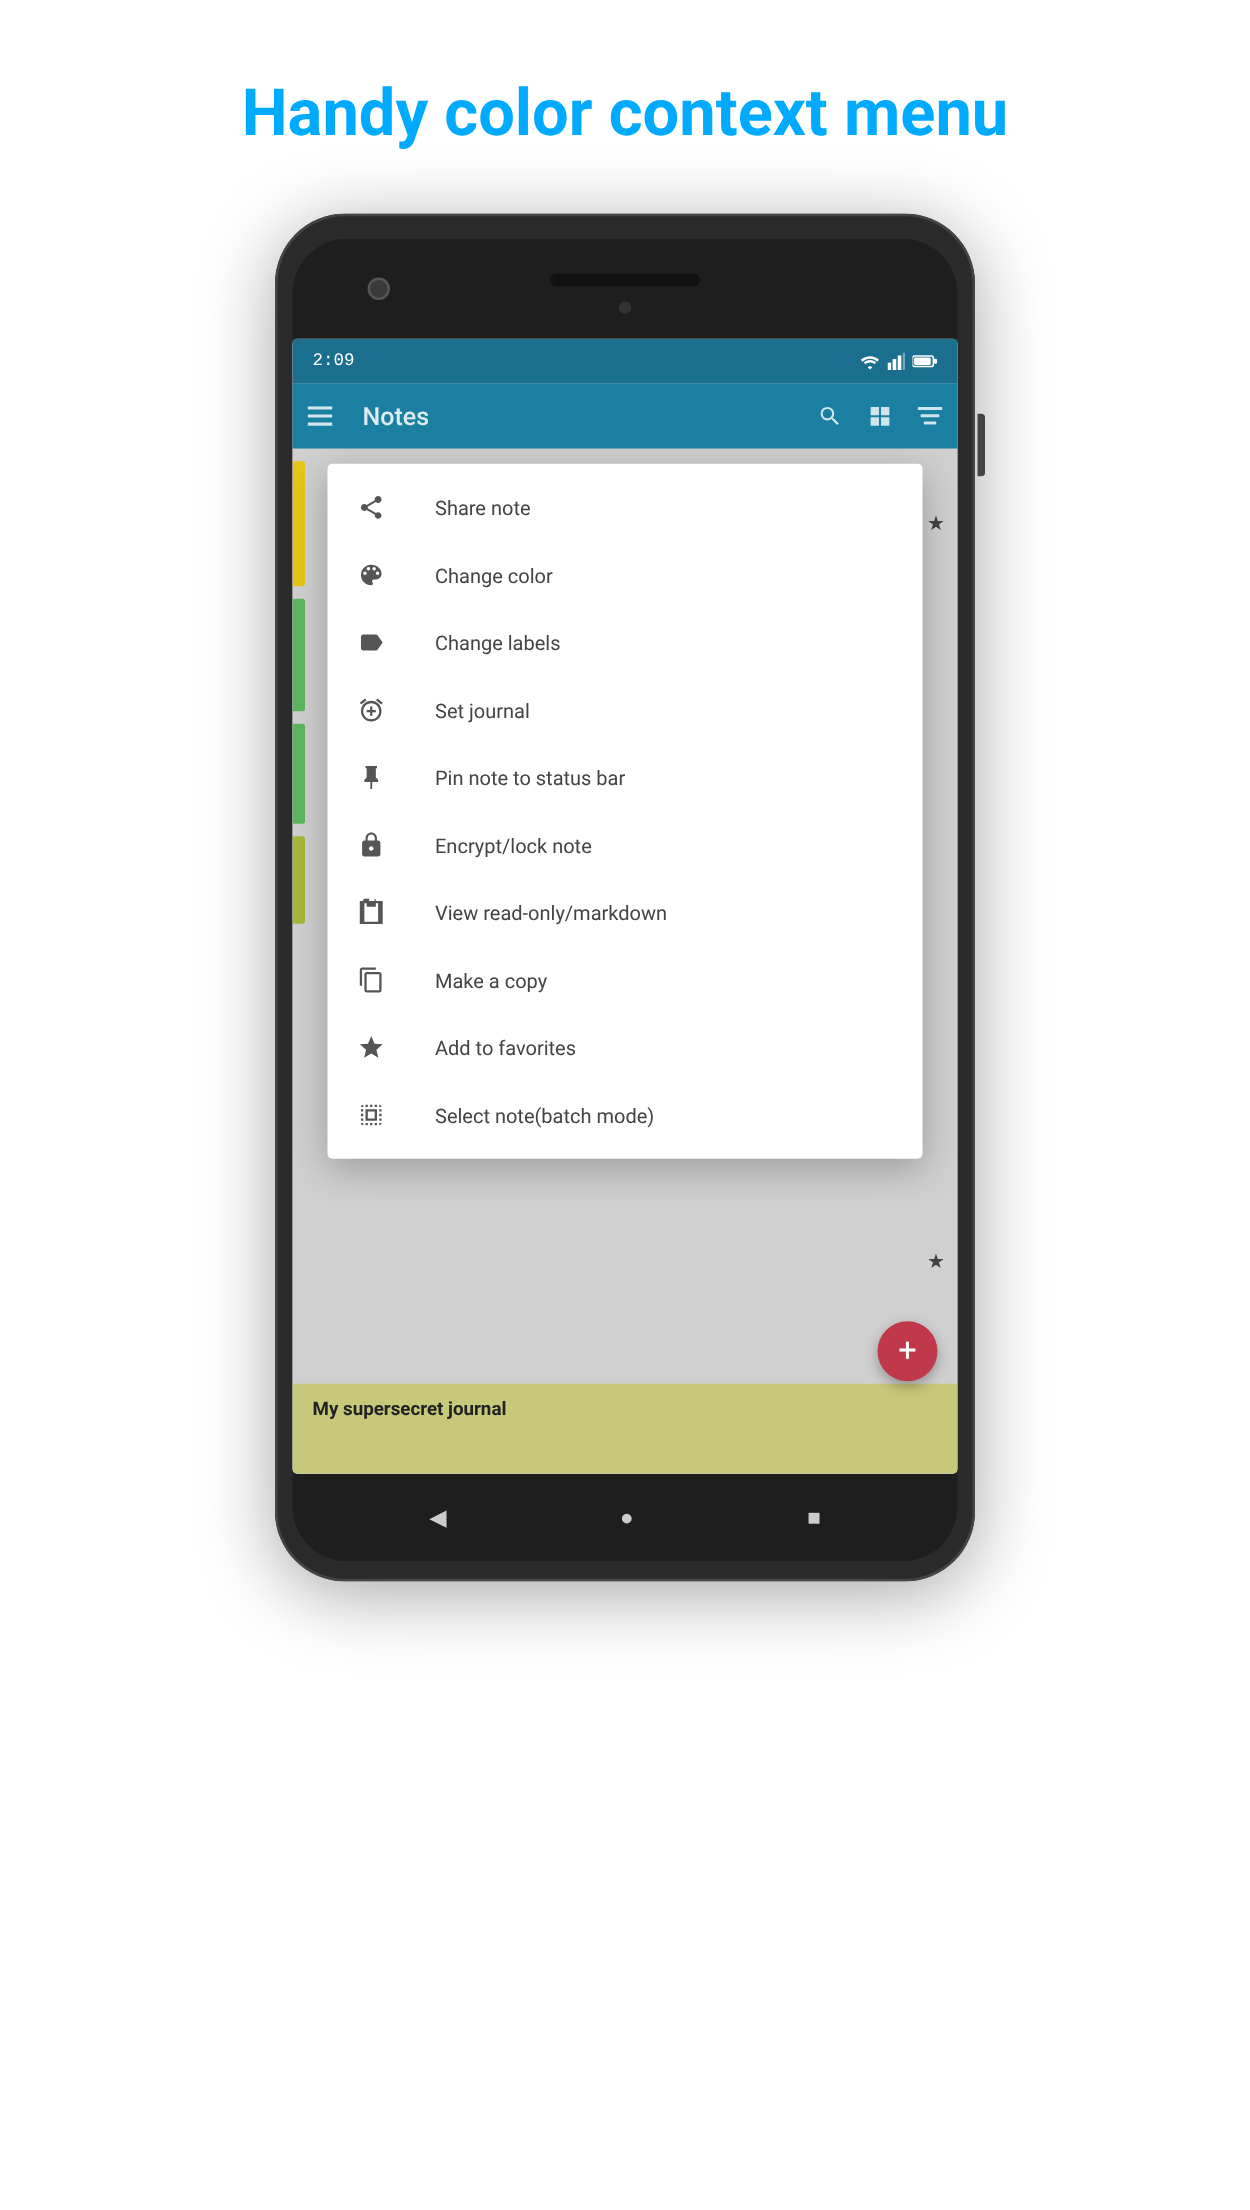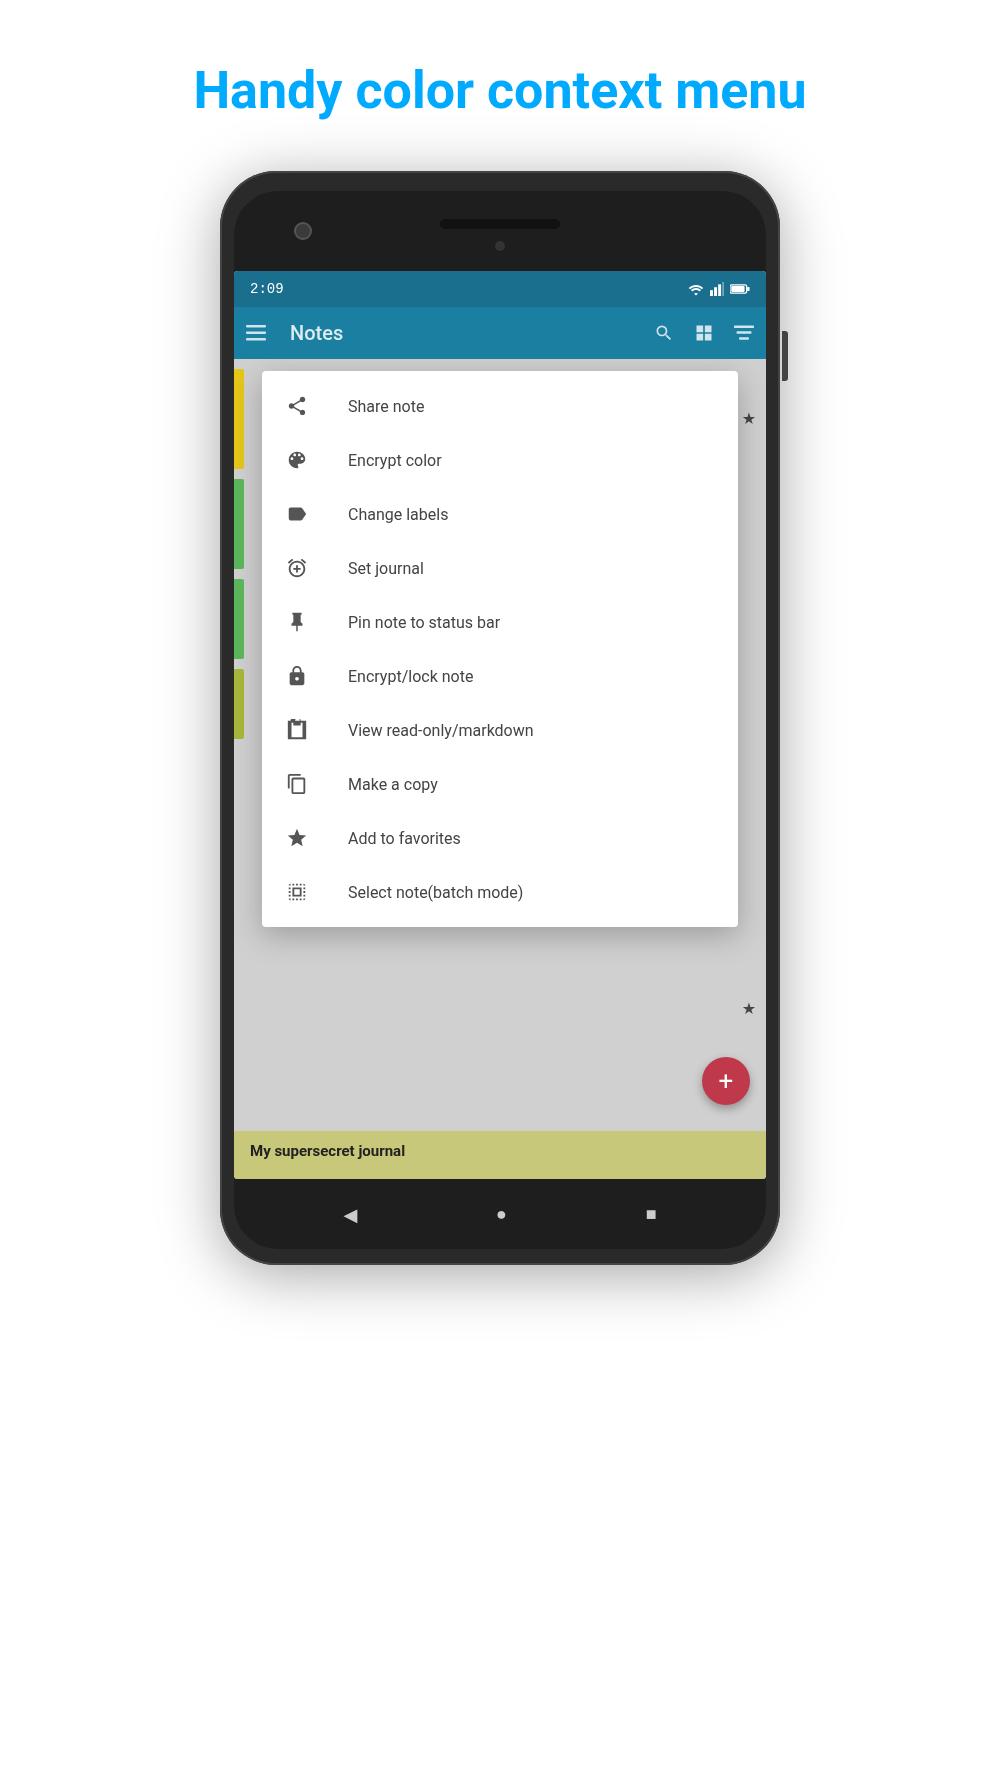--- a/index.html
+++ b/index.html
@@ -188,21 +188,21 @@
     }
 
     
     .bottom-note {
       position: absolute;
       bottom: 0;
       left: 0;
       right: 0;
       background: #c8c87a;
       padding: 10px 16px;
-      height: 48px;
+      height: 72px;
     }
 
     .bottom-note-title {
       font-weight: 700;
       font-size: 15px;
       color: #222;
     }
 
     
     .fab {
@@ -345,21 +345,21 @@
           </div>
           <span class="menu-label">Share note</span>
         </div>
 
         <div class="menu-item">
           <div class="menu-icon">
             <svg width="22" height="22" viewBox="0 0 24 24">
               <path d="M12 3c-4.97 0-9 4.03-9 9s4.03 9 9 9c.83 0 1.5-.67 1.5-1.5 0-.39-.15-.74-.39-1.01-.23-.26-.38-.61-.38-.99 0-.83.67-1.5 1.5-1.5H16c2.76 0 5-2.24 5-5 0-4.42-4.03-8-9-8zm-5.5 9c-.83 0-1.5-.67-1.5-1.5S5.67 9 6.5 9 8 9.67 8 10.5 7.33 12 6.5 12zm3-4C8.67 8 8 7.33 8 6.5S8.67 5 9.5 5s1.5.67 1.5 1.5S10.33 8 9.5 8zm5 0c-.83 0-1.5-.67-1.5-1.5S13.67 5 14.5 5s1.5.67 1.5 1.5S15.33 8 14.5 8zm3 4c-.83 0-1.5-.67-1.5-1.5S16.67 9 17.5 9s1.5.67 1.5 1.5-.67 1.5-1.5 1.5z"></path>
             </svg>
           </div>
-          <span class="menu-label">Encrypt color</span>
+          <span class="menu-label">Change color</span>
         </div>
 
         <div class="menu-item">
           <div class="menu-icon">
             <svg width="22" height="22" viewBox="0 0 24 24">
               <path d="M17.63 5.84C17.27 5.33 16.67 5 16 5L5 5.01C3.9 5.01 3 5.9 3 7v10c0 1.1.9 1.99 2 1.99L16 19c.67 0 1.27-.33 1.63-.84L22 12l-4.37-6.16z"></path>
             </svg>
           </div>
           <span class="menu-label">Change labels</span>
         </div>

